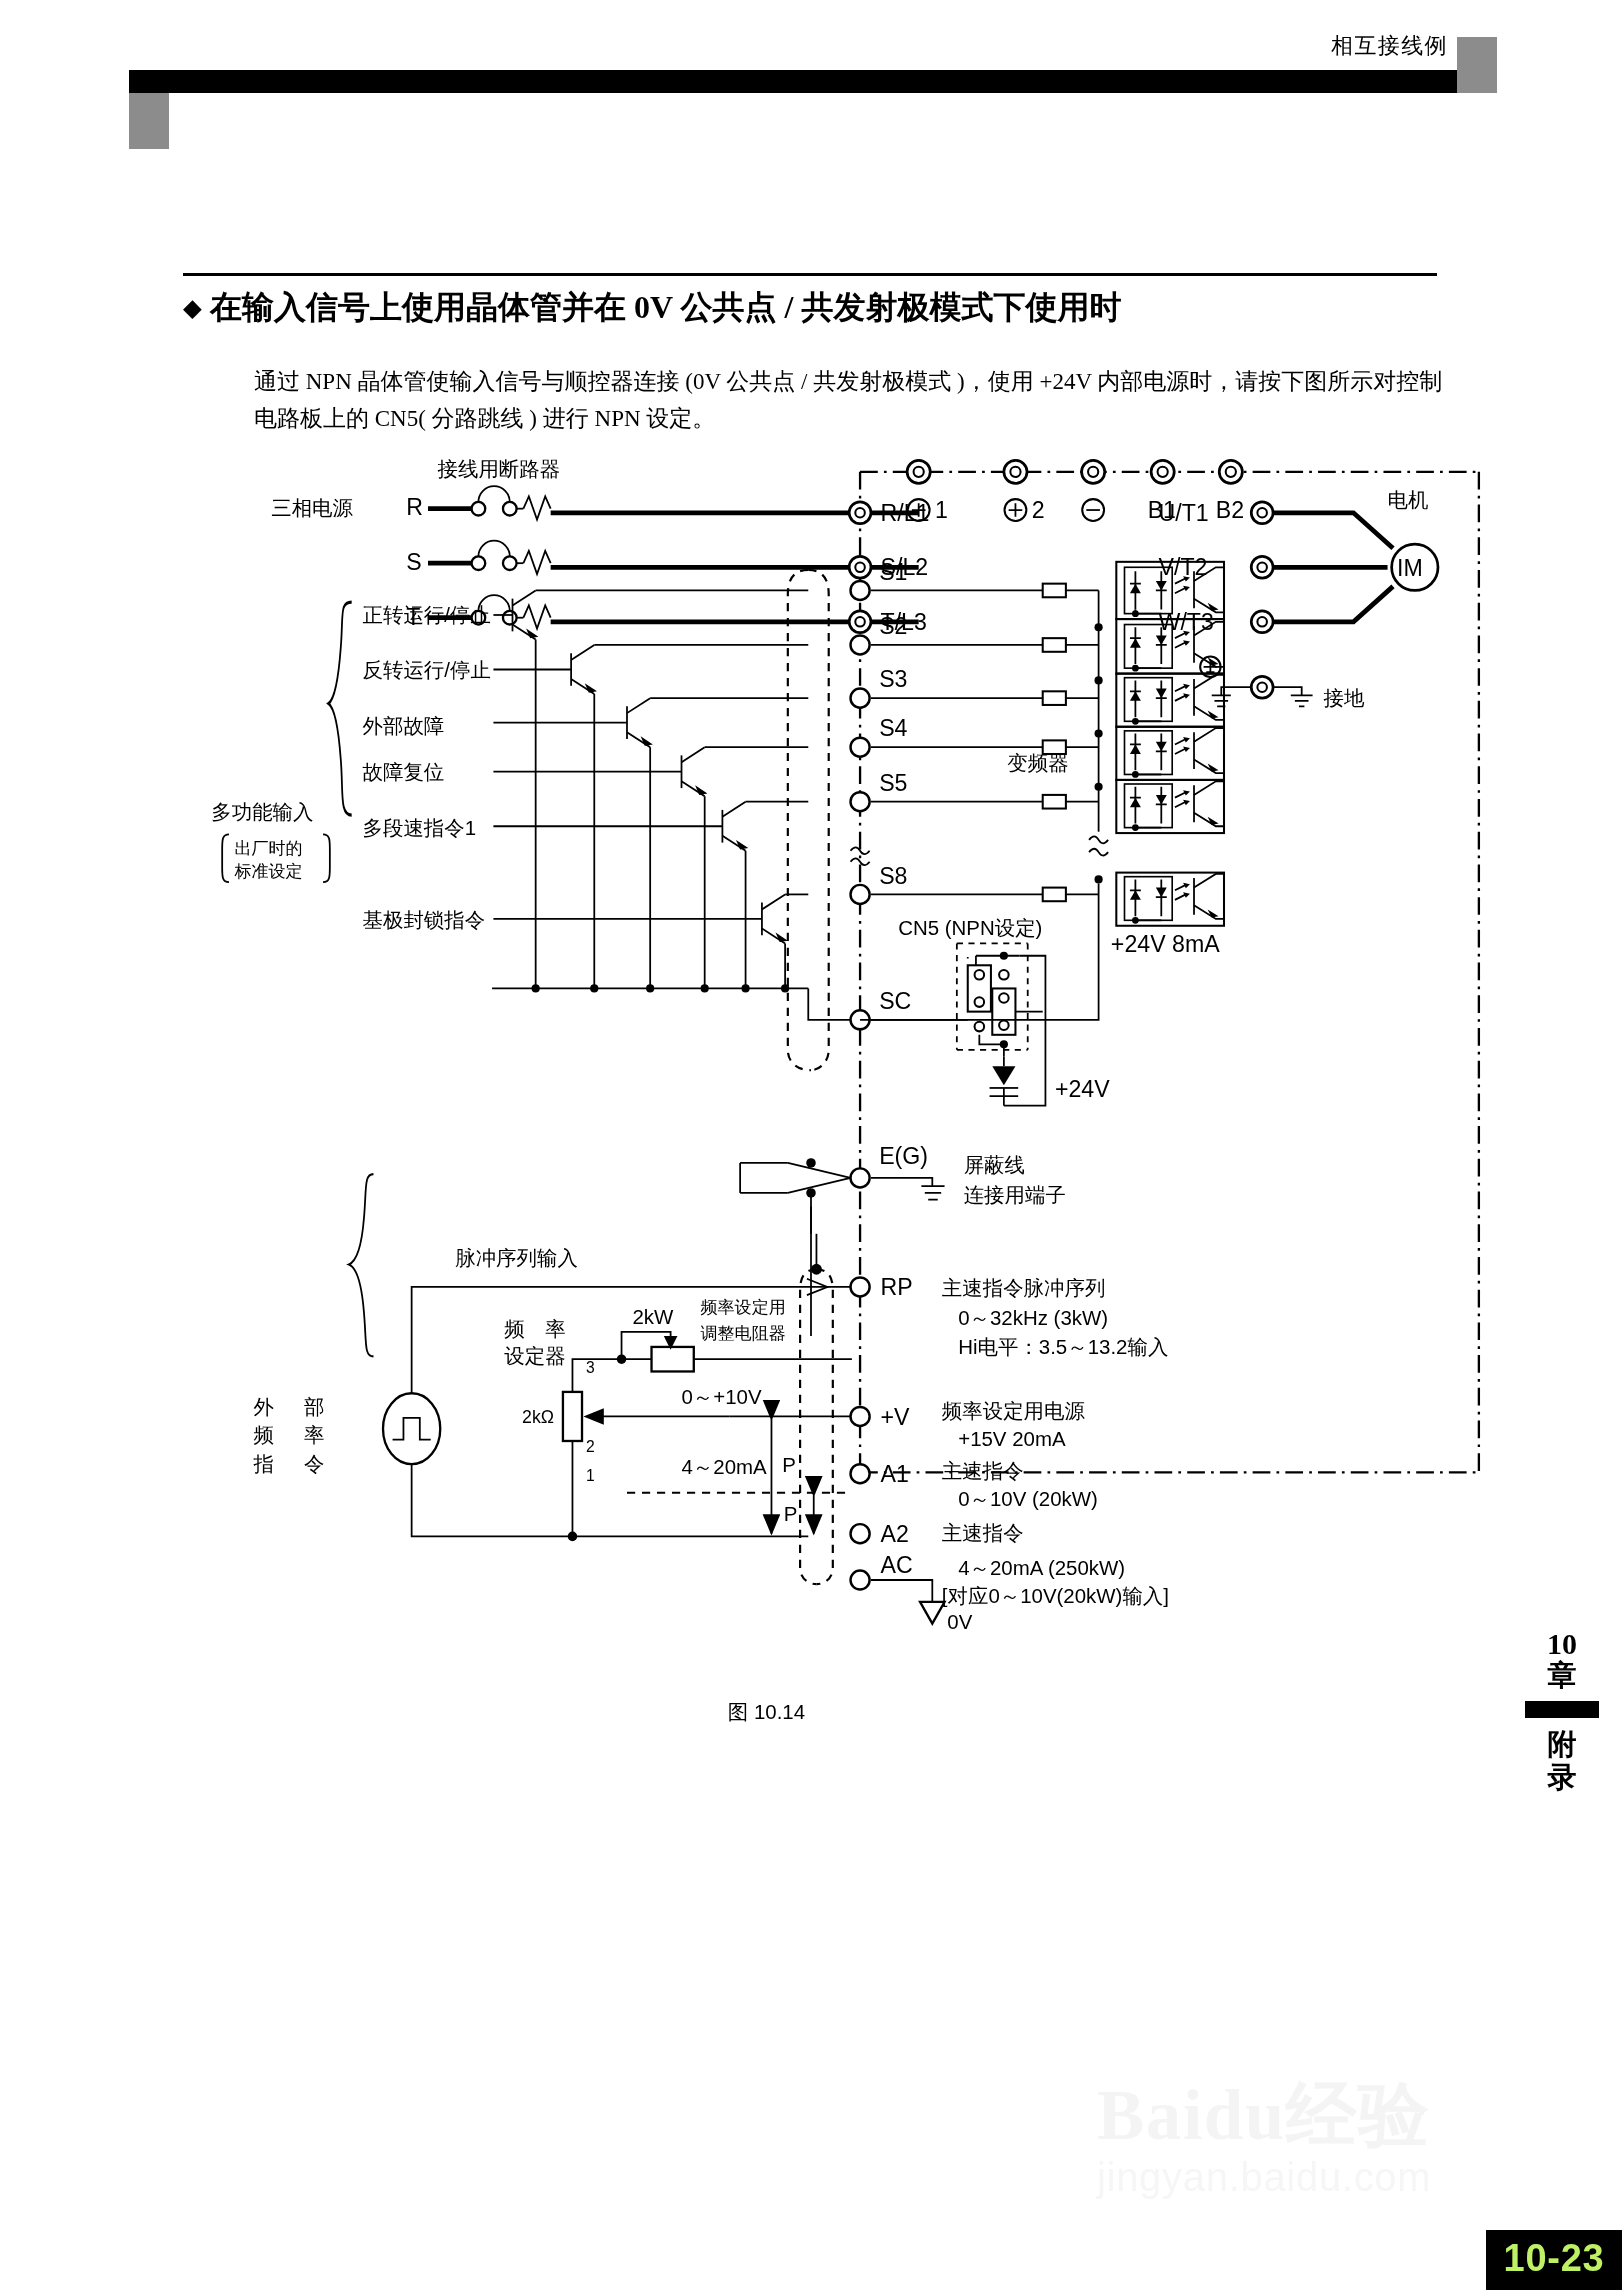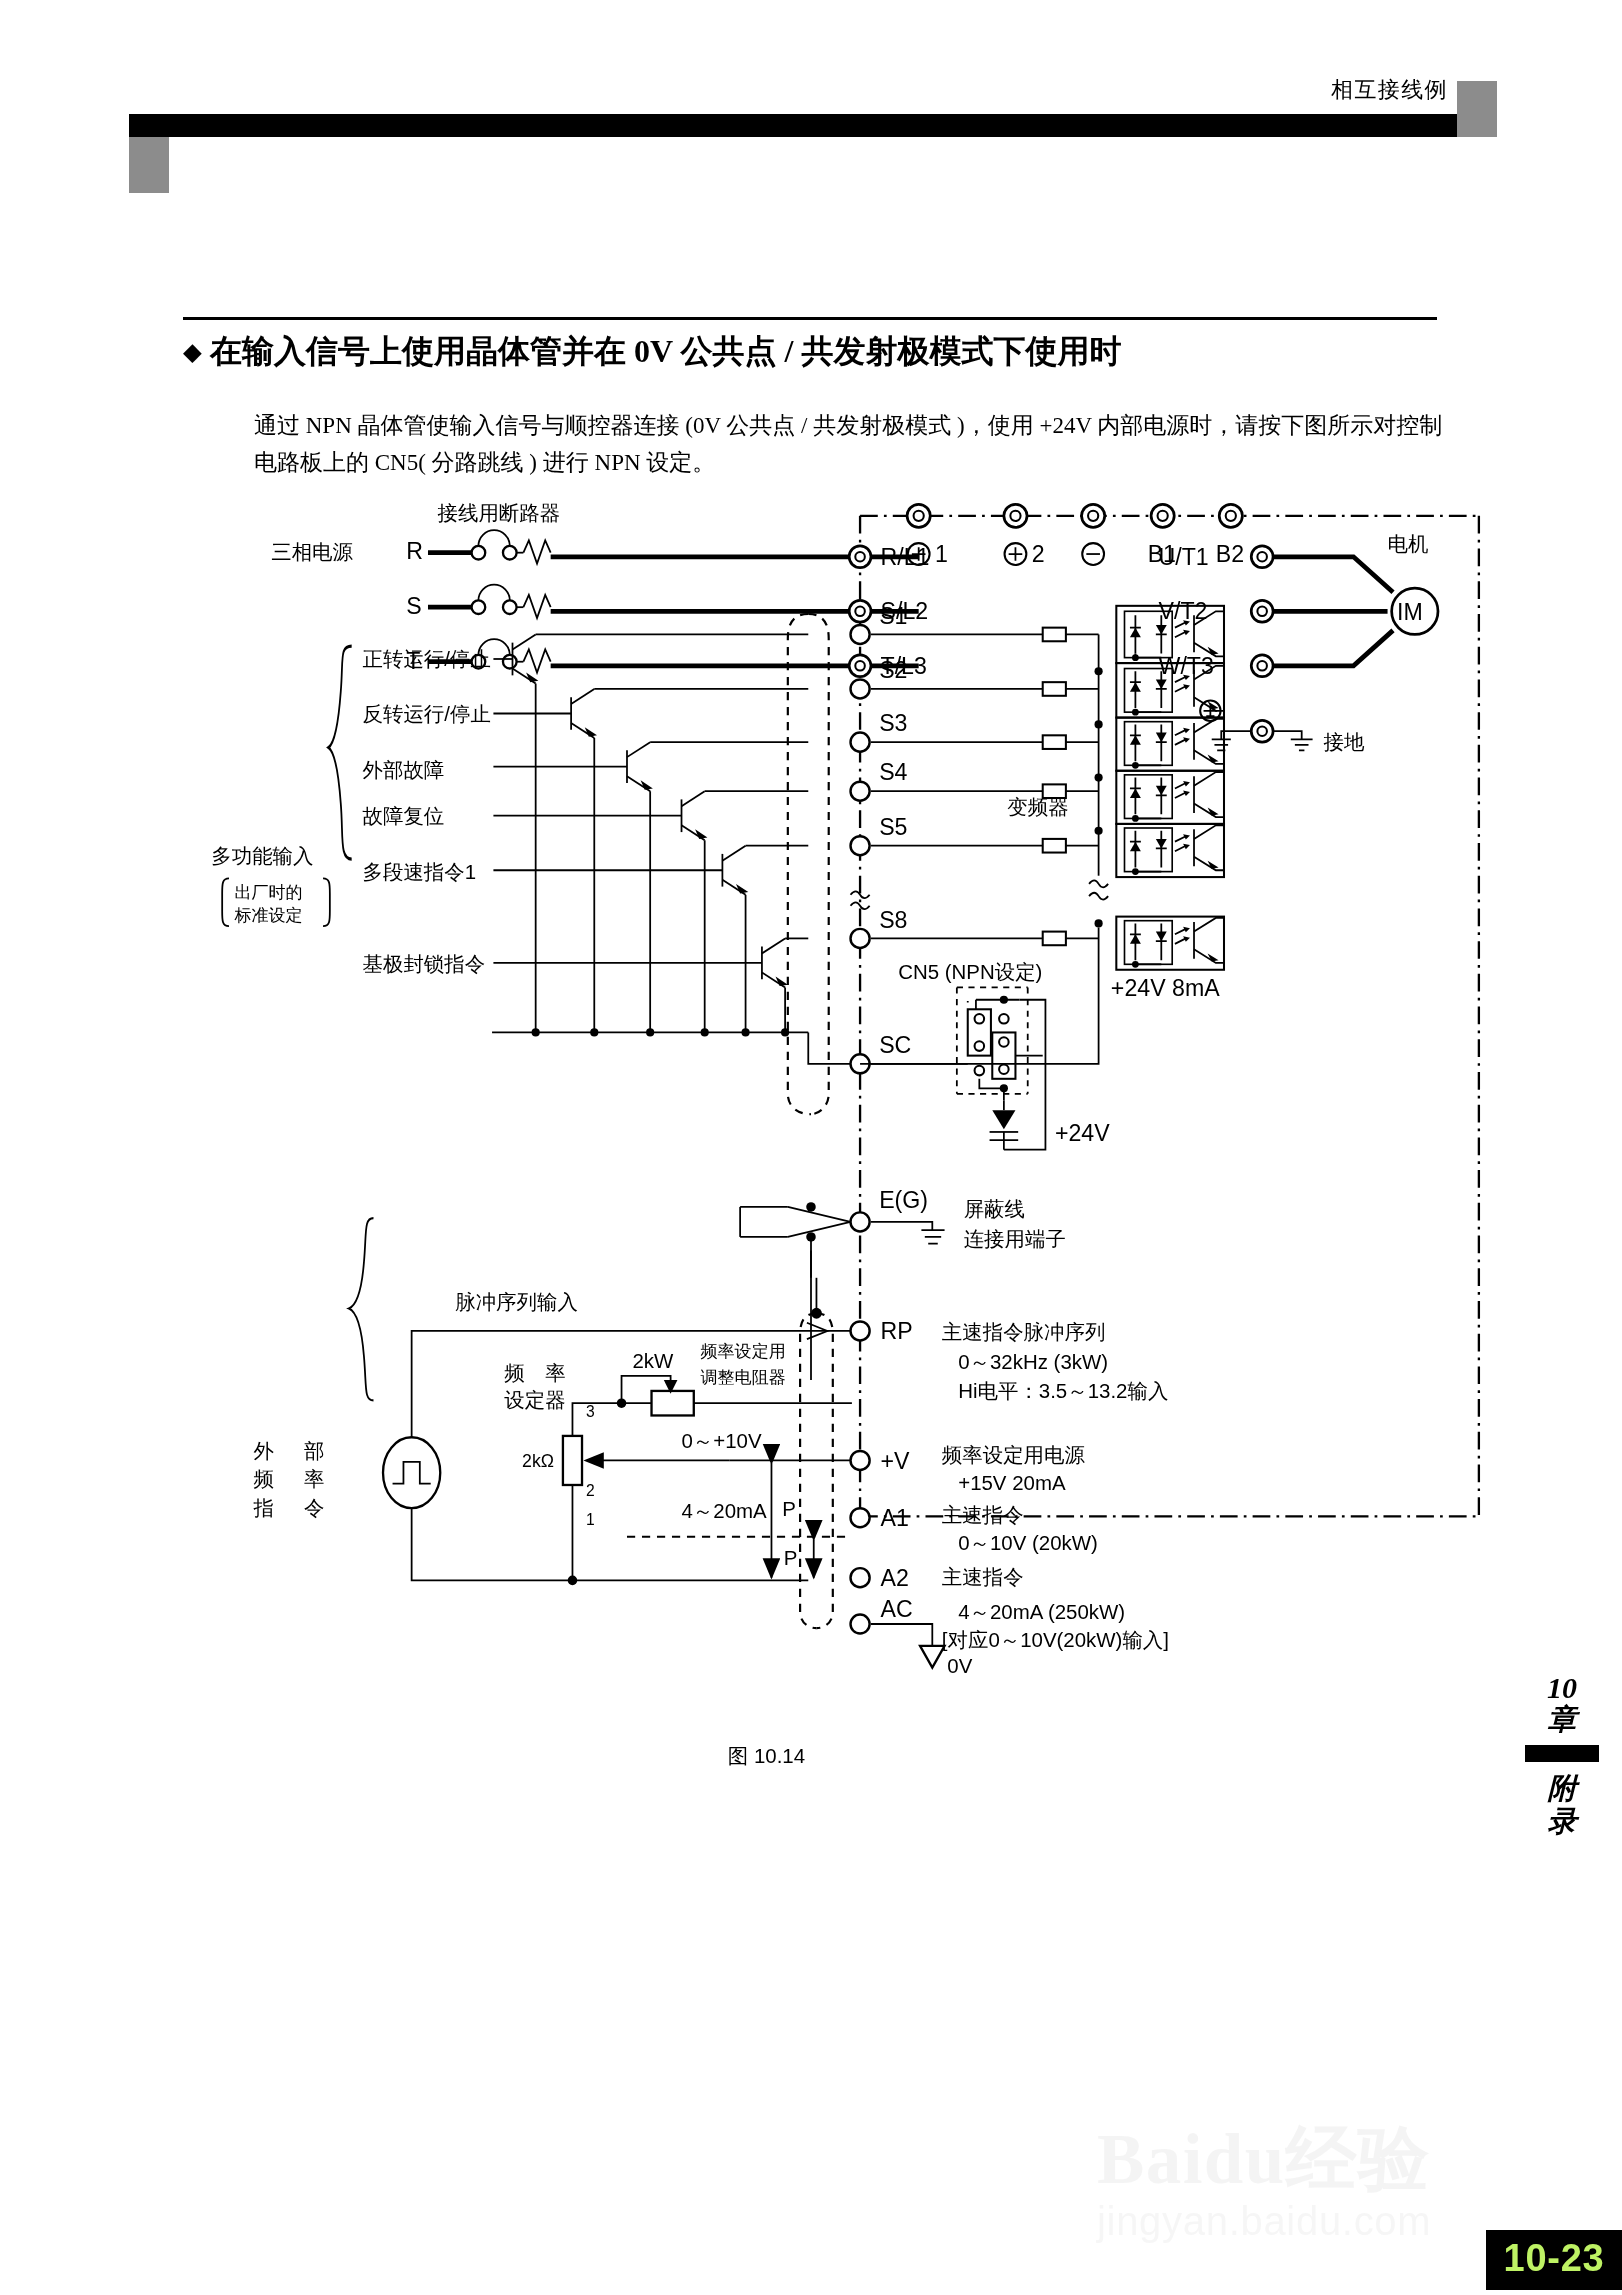--- a/index.html
+++ b/index.html
@@ -1,38 +1,38 @@
 <!DOCTYPE html>
 <html style="font-size:11px"><head>
 <meta charset="utf-8">
 <style>
   html,body{margin:0;padding:0;background:#fff;}
   body{width:1622px;height:2295px;position:relative;font-family:"Liberation Sans","DejaVu Sans",sans-serif;color:#000;}
-  .pg{position:absolute;inset:0;margin-top:44px;}
+  .pg{position:absolute;inset:0;}
 
   
   #header-rule{position:absolute;left:129px;top:70px;width:1363px;height:23px;background:#000;}
   #header-tab-right{position:absolute;left:1457px;top:37px;width:40px;height:56px;background:#8c8c8c;}
   #header-tab-left{position:absolute;left:129px;top:93px;width:40px;height:56px;background:#8c8c8c;}
   #header-title{position:absolute;right:174px;top:31px;font-size:22px;font-family:"Liberation Serif","DejaVu Serif",serif;letter-spacing:1.4px;}
 
   
   #sec-rule{position:absolute;left:183px;top:273px;width:1254px;height:3.4px;background:#000;}
   #sec-head{position:absolute;left:183px;top:286px;font-size:32px;font-family:"Liberation Serif","DejaVu Serif",serif;font-weight:bold;white-space:nowrap;}
   #sec-head .dia{font-size:24.5px;vertical-align:2px;margin-right:8.2px;}
   #body-p{position:absolute;left:254px;top:363px;width:1200px;font-size:23px;line-height:1.62;
           font-family:"Liberation Serif","DejaVu Serif",serif;}
 
   
   #diagram{position:absolute;left:0;top:450px;width:1622px;height:1295px;}
   #diagram svg{position:absolute;left:0;top:0;}
 
   
   #chap-tab{position:absolute;right:23px;top:1629px;width:74px;text-align:center;
-            font-family:"Liberation Serif","DejaVu Serif",serif;font-style:italic;}
+            font-family:"Liberation Serif","DejaVu Serif",serif;}
   #chap-num{font-size:30px;font-weight:bold;line-height:1.0;}
   #chap-zhang{font-size:29px;font-weight:bold;line-height:1.15;}
   #chap-bar{width:74px;height:17.7px;background:#000;margin:8.2px 0 9.5px 0;}
   #chap-fu{font-size:29px;font-weight:bold;line-height:1.15;}
   #chap-lu{font-size:29px;font-weight:bold;line-height:1.15;}
 
   
   #page-num{position:absolute;right:0px;bottom:5.5px;background:#000;color:#bef264;
             font-size:38px;font-weight:bold;padding:6.8px 17.7px 9.5px 17.7px;letter-spacing:0.7px;
             font-family:"Liberation Sans",sans-serif;}

